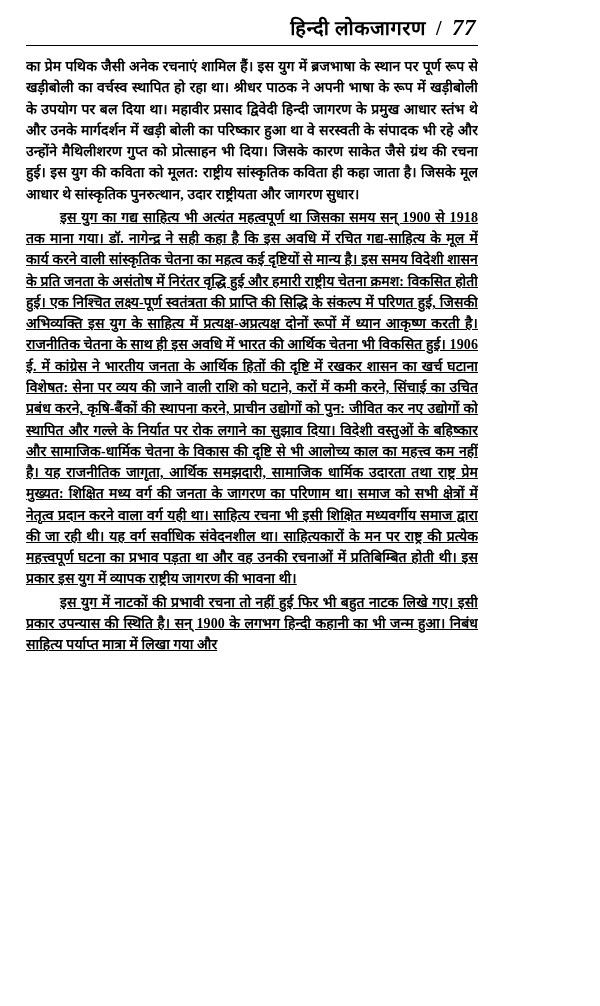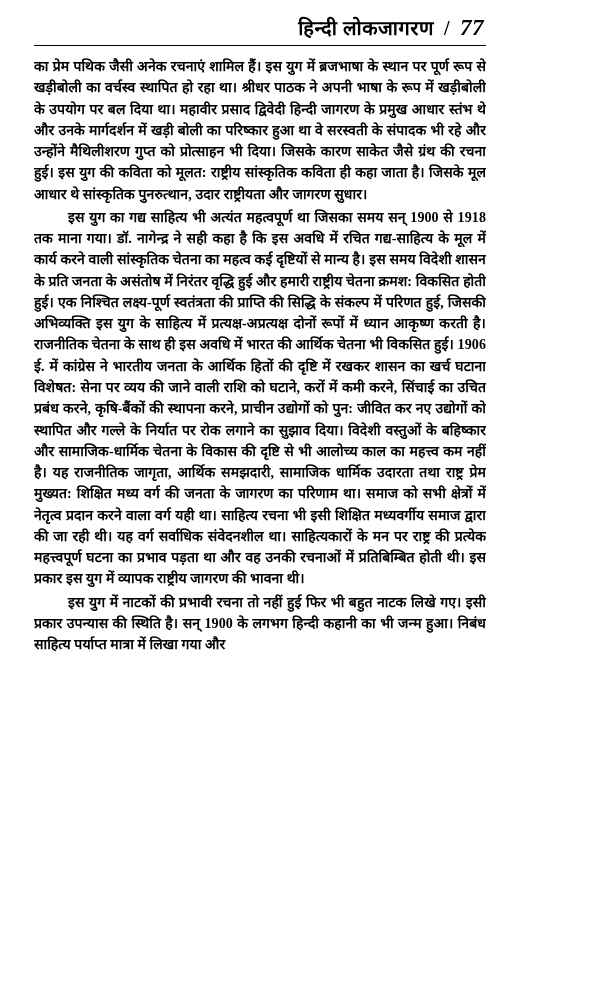--- a/index.html
+++ b/index.html
@@ -14,21 +14,20 @@
     color: #000000;
     overflow: hidden;
   }
   .page {
     position: relative;
     width: 504px;
     height: 1006px;
     box-sizing: border-box;
     padding: 14px 26px 0 26px;
     background: #ffffff;
-    margin-left: 8px;
   }
   .header {
     display: flex;
     justify-content: flex-end;
     align-items: baseline;
     gap: 10px;
     font-weight: bold;
     font-size: 21px;
     letter-spacing: 0.5px;
     padding-right: 2px;
@@ -56,20 +55,21 @@
     text-align: justify;
     text-justify: inter-word;
     font-weight: bold;
     letter-spacing: 0.1px;
   }
   .body-text p.indent {
     text-indent: 34px;
   }
   .body-text p + p {
     margin-top: 2px;
+    text-decoration: underline;
   }
   .clip {
     height: 100%;
     overflow: hidden;
   }
 </style>
 </head>
 <body>
 
 <div class="page">

